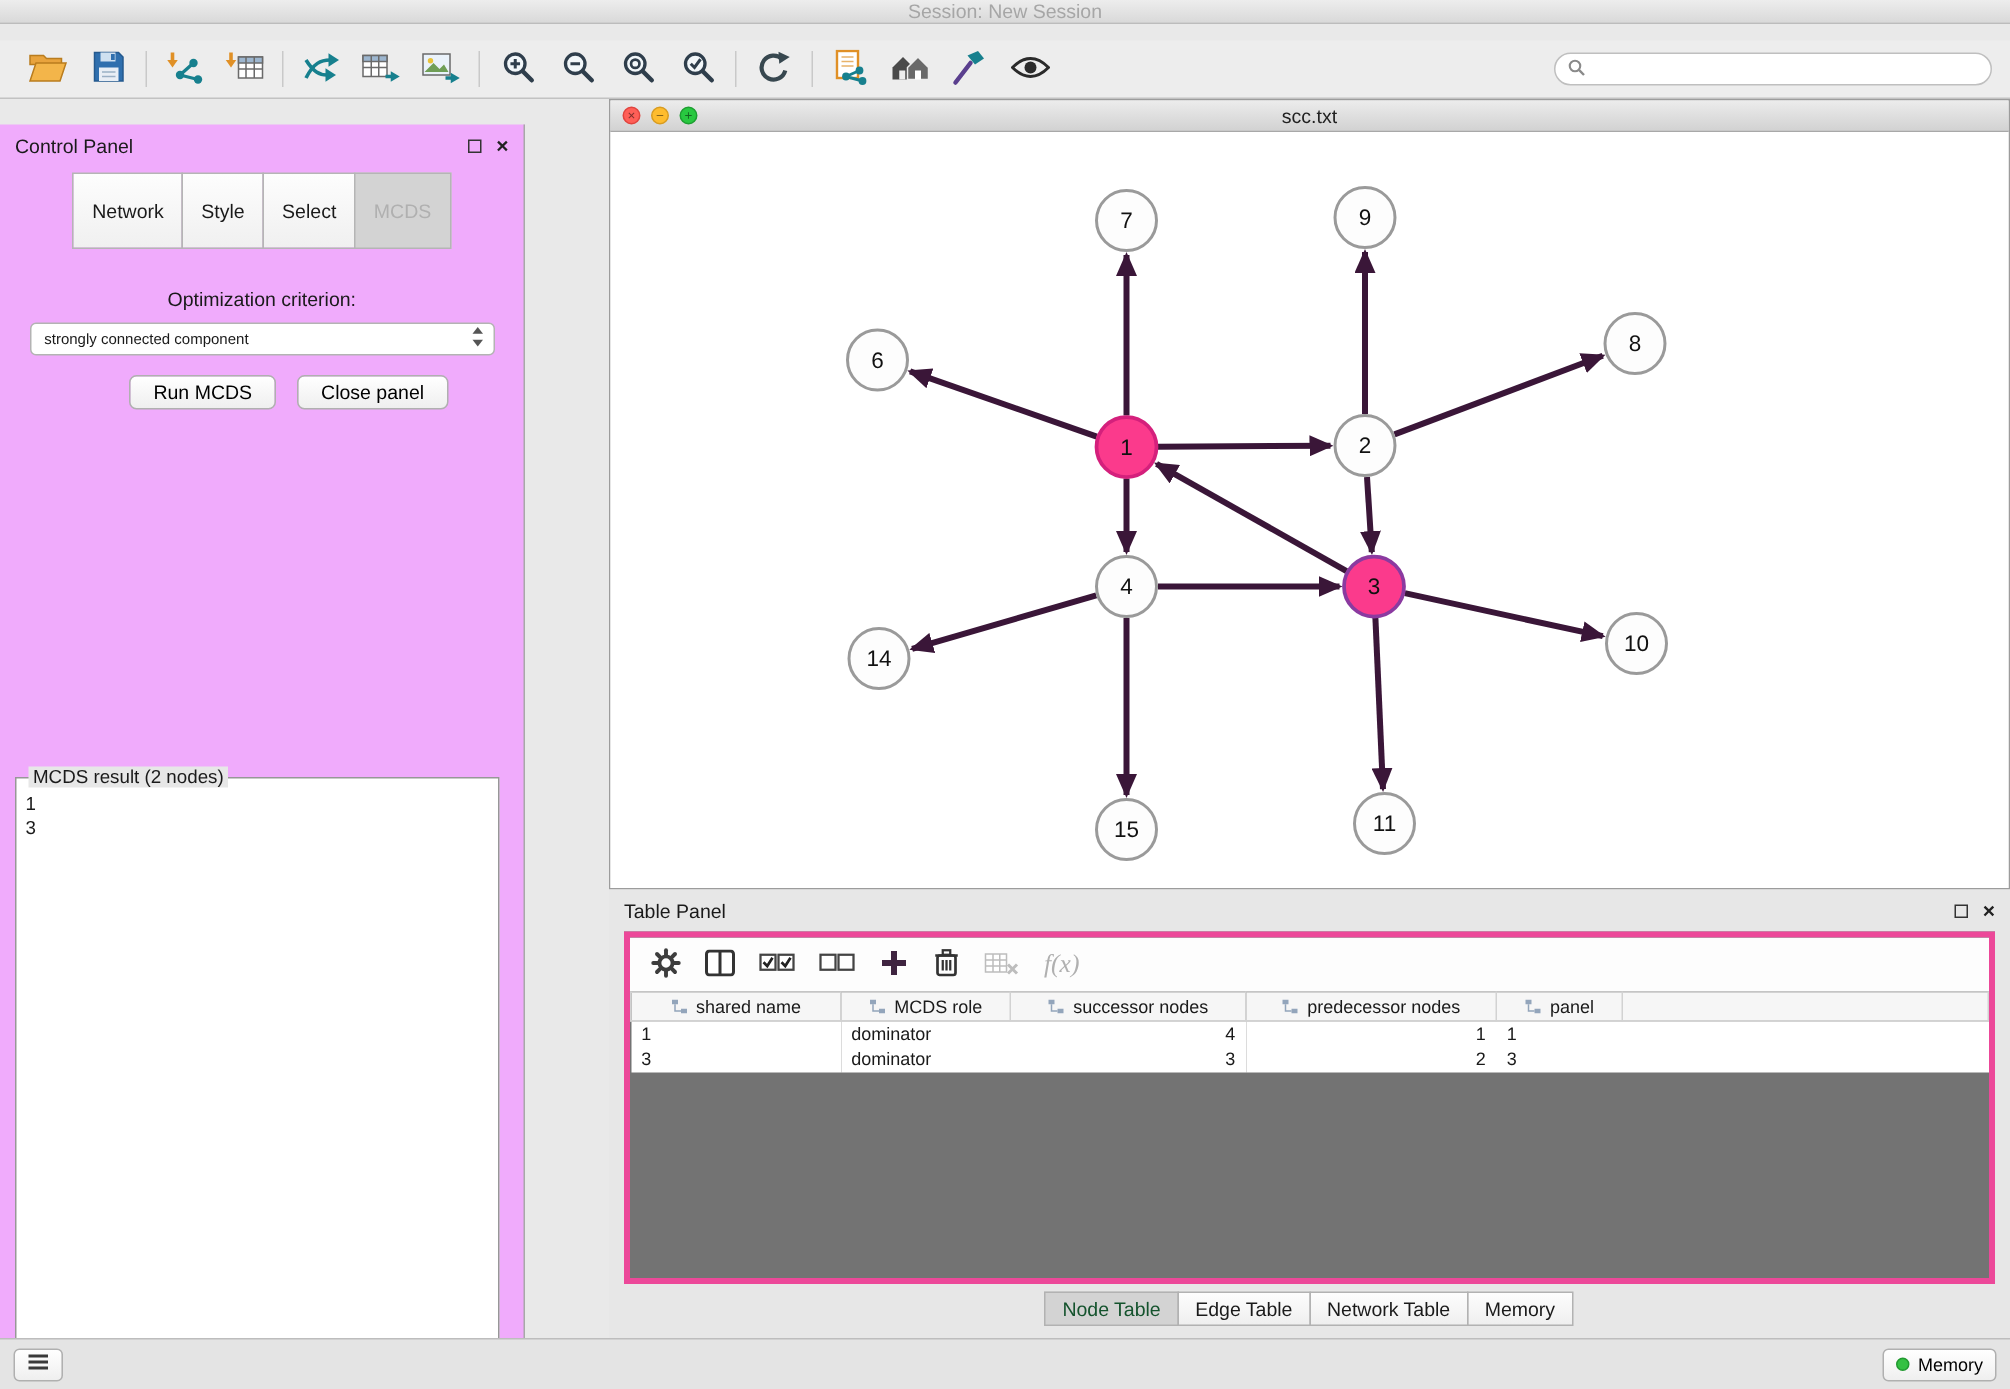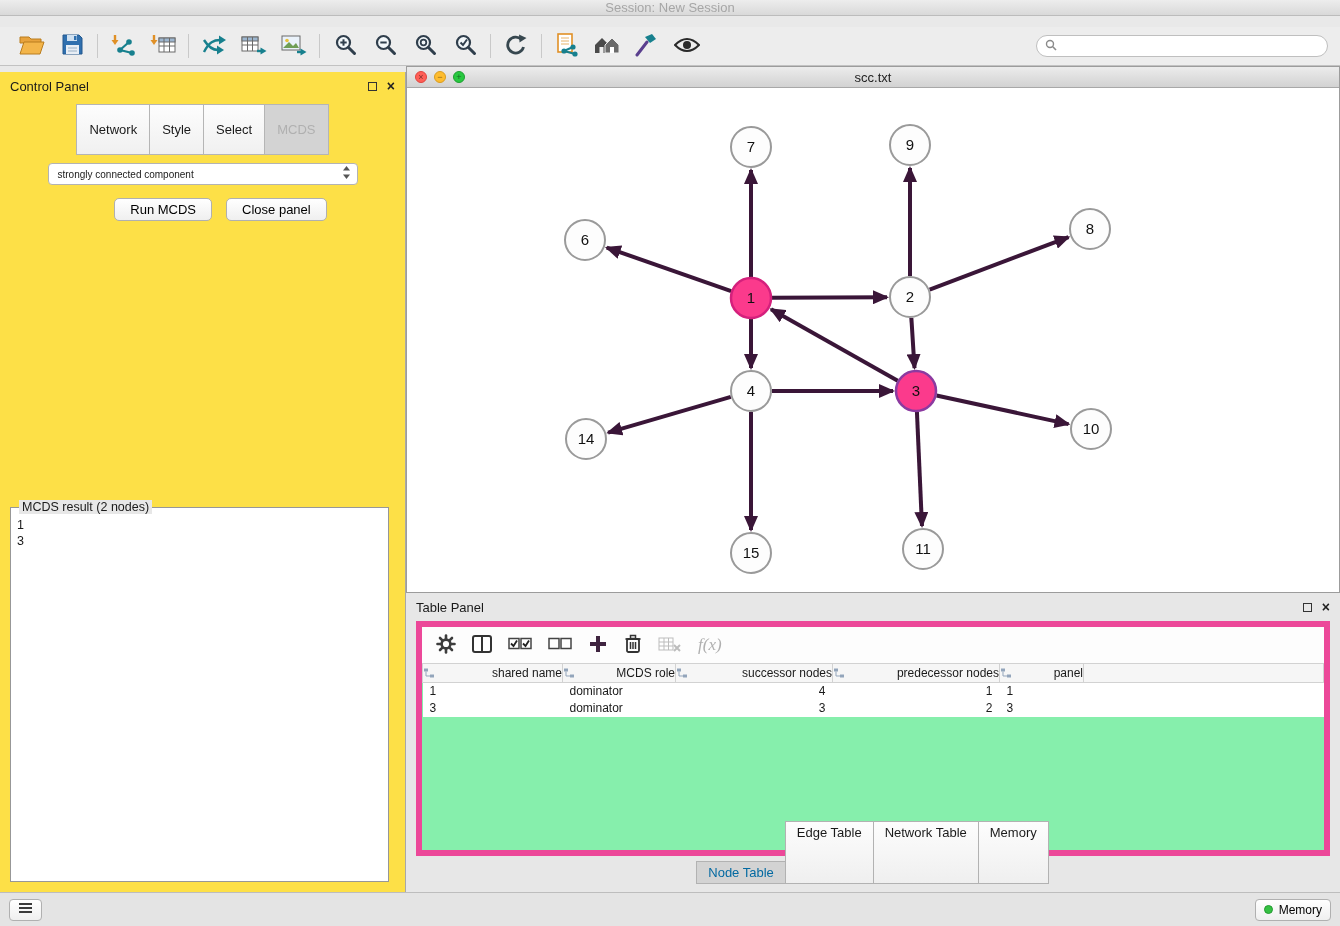--- a/index.html
+++ b/index.html
@@ -16,22 +16,22 @@
     background:#ededed; border-bottom:1px solid #c2c2c2;
     display:flex; align-items:center; padding:0 12px; }
   .tb-btn { width:40px; height:32px; display:flex; align-items:center; justify-content:center;
     background:none; border:none; cursor:pointer; flex:0 0 auto; }
   .tb-sep { width:1px; height:24px; background:#c9c9c9; margin:0 5px; flex:0 0 auto; }
   .search-wrap { margin-left:auto; width:292px; height:22px; border:1px solid #bfbfbf;
     border-radius:12px; background:#fff; display:flex; align-items:center; padding:0 8px; gap:5px; }
   .search-wrap input { border:none; outline:none; flex:1; font-size:12px; font-family:inherit; background:transparent; }
 
   
-  .control-panel { position:absolute; top:72px; left:0; width:406px; height:826px;
-    background:#fde047; border-right:1px solid #a8a8a8; }
+  .control-panel { position:absolute; top:83px; left:0; width:350px; height:826px;
+    background:#f0abfc; border-right:1px solid #a8a8a8; }
   .panel-header { height:28px; display:flex; align-items:center; padding:0 10px; }
   .panel-header .ph-title { flex:1; }
   .ph-icons { display:flex; align-items:center; gap:10px; }
   .icon-sq { width:9px; height:9px; border:1.5px solid #333; display:inline-block; }
   .icon-x { font-weight:bold; font-size:14px; color:#222; line-height:1; }
   .cp-tabs { display:flex; justify-content:center; margin-top:4px; }
   .cp-tab { padding:17px 12px; background:linear-gradient(#fdfdfd,#f0f0f0);
     border:1px solid #b5b5b5; margin-left:-1px; font-size:13px; cursor:pointer; }
   .cp-tab:first-child { margin-left:0; }
   .cp-tab.active { background:#d3d3d3; color:#b0b0b0; }
@@ -58,33 +58,33 @@
     justify-content:center; font-size:9px; line-height:1; color:rgba(0,0,0,.5); cursor:pointer; }
   .tl.red { background:#ff5f57; border:1px solid #e0443e; }
   .tl.yellow { background:#febc2e; border:1px solid #d89c20; }
   .tl.green { background:#28c840; border:1px solid #1d9e31; }
   .nw-title { position:absolute; left:0; right:0; text-align:center; font-size:13px; color:#222; pointer-events:none; }
   .nw-canvas { width:100%; height:504px; background:#fff; }
 
   
   .table-panel { position:absolute; top:593px; left:406px; width:934px; height:299px; background:#e7e7e7; }
   .tp-inner { position:absolute; left:10px; right:10px; top:28px; bottom:36px;
-    background:#86efac; border:6px solid #ec4899; overflow:hidden; }
+    background:#737373; border:4px solid #ec4899; overflow:hidden; }
   .tp-toolbar { height:36px; display:flex; align-items:center; gap:16px; padding:0 14px; background:#fdfdfd; }
   .tp-tool { background:none; border:none; display:flex; align-items:center; cursor:pointer; }
   .fx { font-family:"Liberation Serif", serif; font-style:italic; font-size:17px; color:#b0b0b0; }
   table.node-table { border-collapse:collapse; table-layout:fixed; width:100%; }
   table.node-table th { height:19px; background:#f6f6f6; border:1px solid #d2d2d2;
     font-weight:normal; font-size:12px; }
-  table.node-table th .th-inner { display:flex; align-items:center; justify-content:space-between; gap:5px; }
+  table.node-table th .th-inner { display:flex; align-items:center; justify-content:center; gap:5px; }
   table.node-table td { height:17px; font-size:12px; padding:0 7px; background:#fff; }
   .ttabs { position:absolute; bottom:8px; left:0; right:0; display:flex; justify-content:center; }
   .ttab { padding:3px 11px; background:linear-gradient(#fdfdfd,#efefef); border:1px solid #b2b2b2;
     margin-left:-1px; font-size:13px; cursor:pointer; }
-  .ttab.active { background:#d3d3d3; color:#0369a1;margin-top:40px; }
+  .ttab.active { background:#d3d3d3; color:#14532d; }
 
   
   .status-bar { position:absolute; top:892px; left:0; right:0; height:34px;
     background:#e4e4e4; border-top:1px solid #bdbdbd;
     display:flex; align-items:center; justify-content:space-between; padding:0 9px; }
   .sb-btn { height:22px; border:1px solid #b0b0b0; border-radius:4px;
     background:linear-gradient(#ffffff,#efefef); display:flex; align-items:center;
     justify-content:flex-start; gap:6px; padding:0 8px; font-size:12px; font-family:inherit; cursor:pointer; }
   .mem-dot { width:9px; height:9px; border-radius:50%; background:#35c143; border:1px solid #229a30; }
 </style>
@@ -243,20 +243,21 @@
       <span class="icon-sq"></span>
       <span class="icon-x">×</span>
     </span>
   </div>
   <div class="cp-tabs">
     <div class="cp-tab">Network</div>
     <div class="cp-tab">Style</div>
     <div class="cp-tab">Select</div>
     <div class="cp-tab active">MCDS</div>
   </div>
+  <div class="opt-label">Optimization criterion:</div>
   <div class="combo">
     <span class="combo-value">strongly connected component</span>
     <span><svg width="9" height="15" viewBox="0 0 9 15">
           <path d="M4.5 1 L8 5.5 H1 z" fill="#555"></path>
           <path d="M4.5 14 L1 9.5 H8 z" fill="#555"></path>
         </svg></span>
   </div>
   <div class="cp-buttons">
     <button class="cp-btn">Run MCDS</button>
     <button class="cp-btn">Close panel</button>

